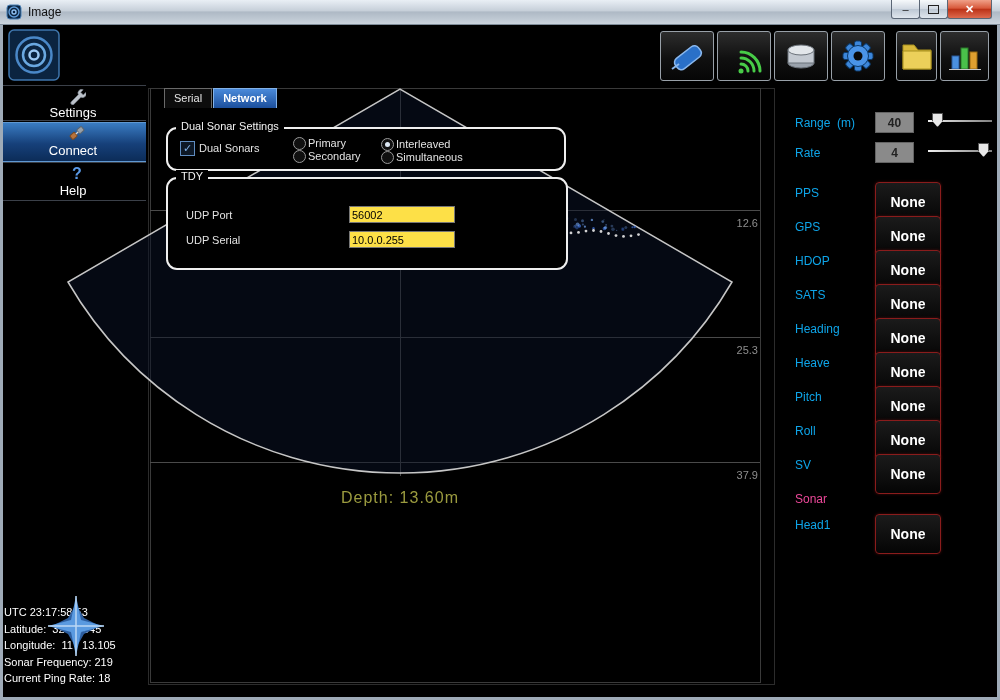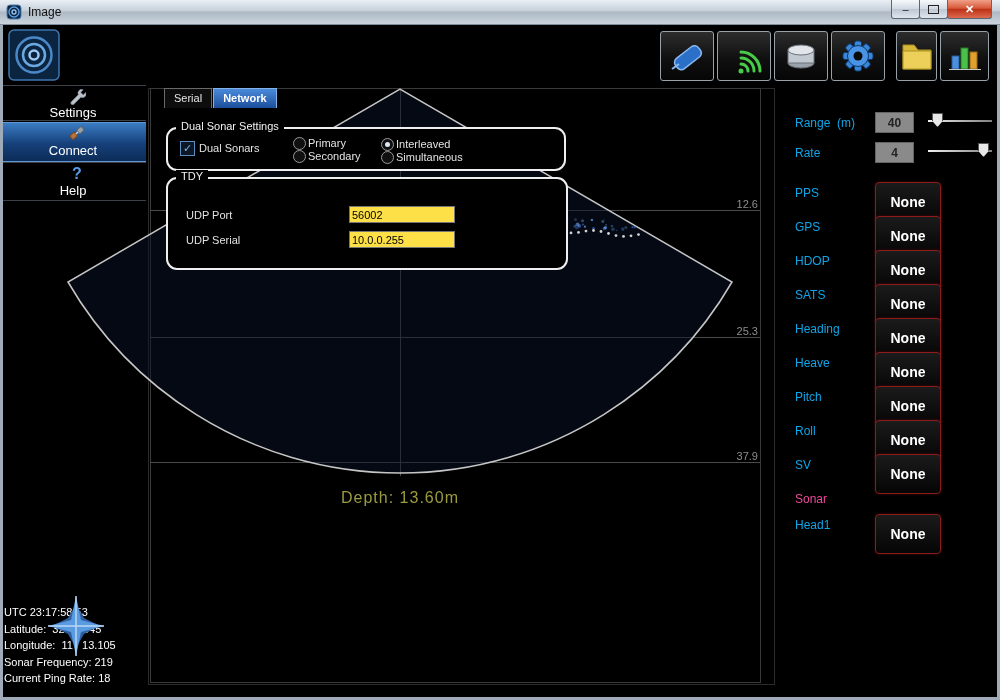--- a/index.html
+++ b/index.html
@@ -28,21 +28,21 @@
   
   .side-item{position:absolute;left:0;width:146px;height:34px;z-index:10;cursor:pointer;
     display:flex;align-items:center;color:#fff;font-size:13px;flex-direction:column;}
   .side-item .side-icon{width:20px;height:20px;margin-left:16px;margin-right:8px;
     display:flex;align-items:center;justify-content:center;}
   .side-item.selected{background:linear-gradient(180deg,#3a7cc2,#16407a 55%,#0c2c58);
     border-top:1px solid #5f98d2;border-bottom:1px solid #5f98d2;}
   .side-sep{position:absolute;left:0;width:146px;height:1px;background:#3b4049;z-index:9;}
   
   .fanlayer{position:absolute;left:0;top:0;z-index:2;pointer-events:none;}
-  .range-tick{position:absolute;width:42px;text-align:right;font-size:11px;color:#8e8e8e;z-index:4;}
+  .range-tick{position:absolute;width:42px;text-align:right;font-size:11px;color:#8e8e8e;z-index:4;margin-top:19px;}
   .depth-text{position:absolute;left:300px;top:489px;width:200px;text-align:center;z-index:4;
     font-size:16px;letter-spacing:1px;color:#9b9b3f;}
   
   .tabs{position:absolute;left:164px;top:88px;z-index:6;display:flex;align-items:flex-end;}
   .tab{padding:3px 9px 4px 9px;font-size:11px;color:#e6e6e6;background:#0d0d0d;cursor:pointer;
     border:1px solid #6a6a6a;border-bottom:none;margin-right:1px;}
   .tab.active{background:linear-gradient(180deg,#4a8ada,#1c4f9c);border-color:#82b2e8;color:#fff;font-weight:bold;}
   .groupbox{position:absolute;border:2px solid #efefef;border-radius:11px;background:#000;z-index:5;}
   .gb-title{position:absolute;top:-9px;left:8px;background:#000;padding:0 5px;
     font-size:11px;color:#f2f2f2;white-space:nowrap;}

